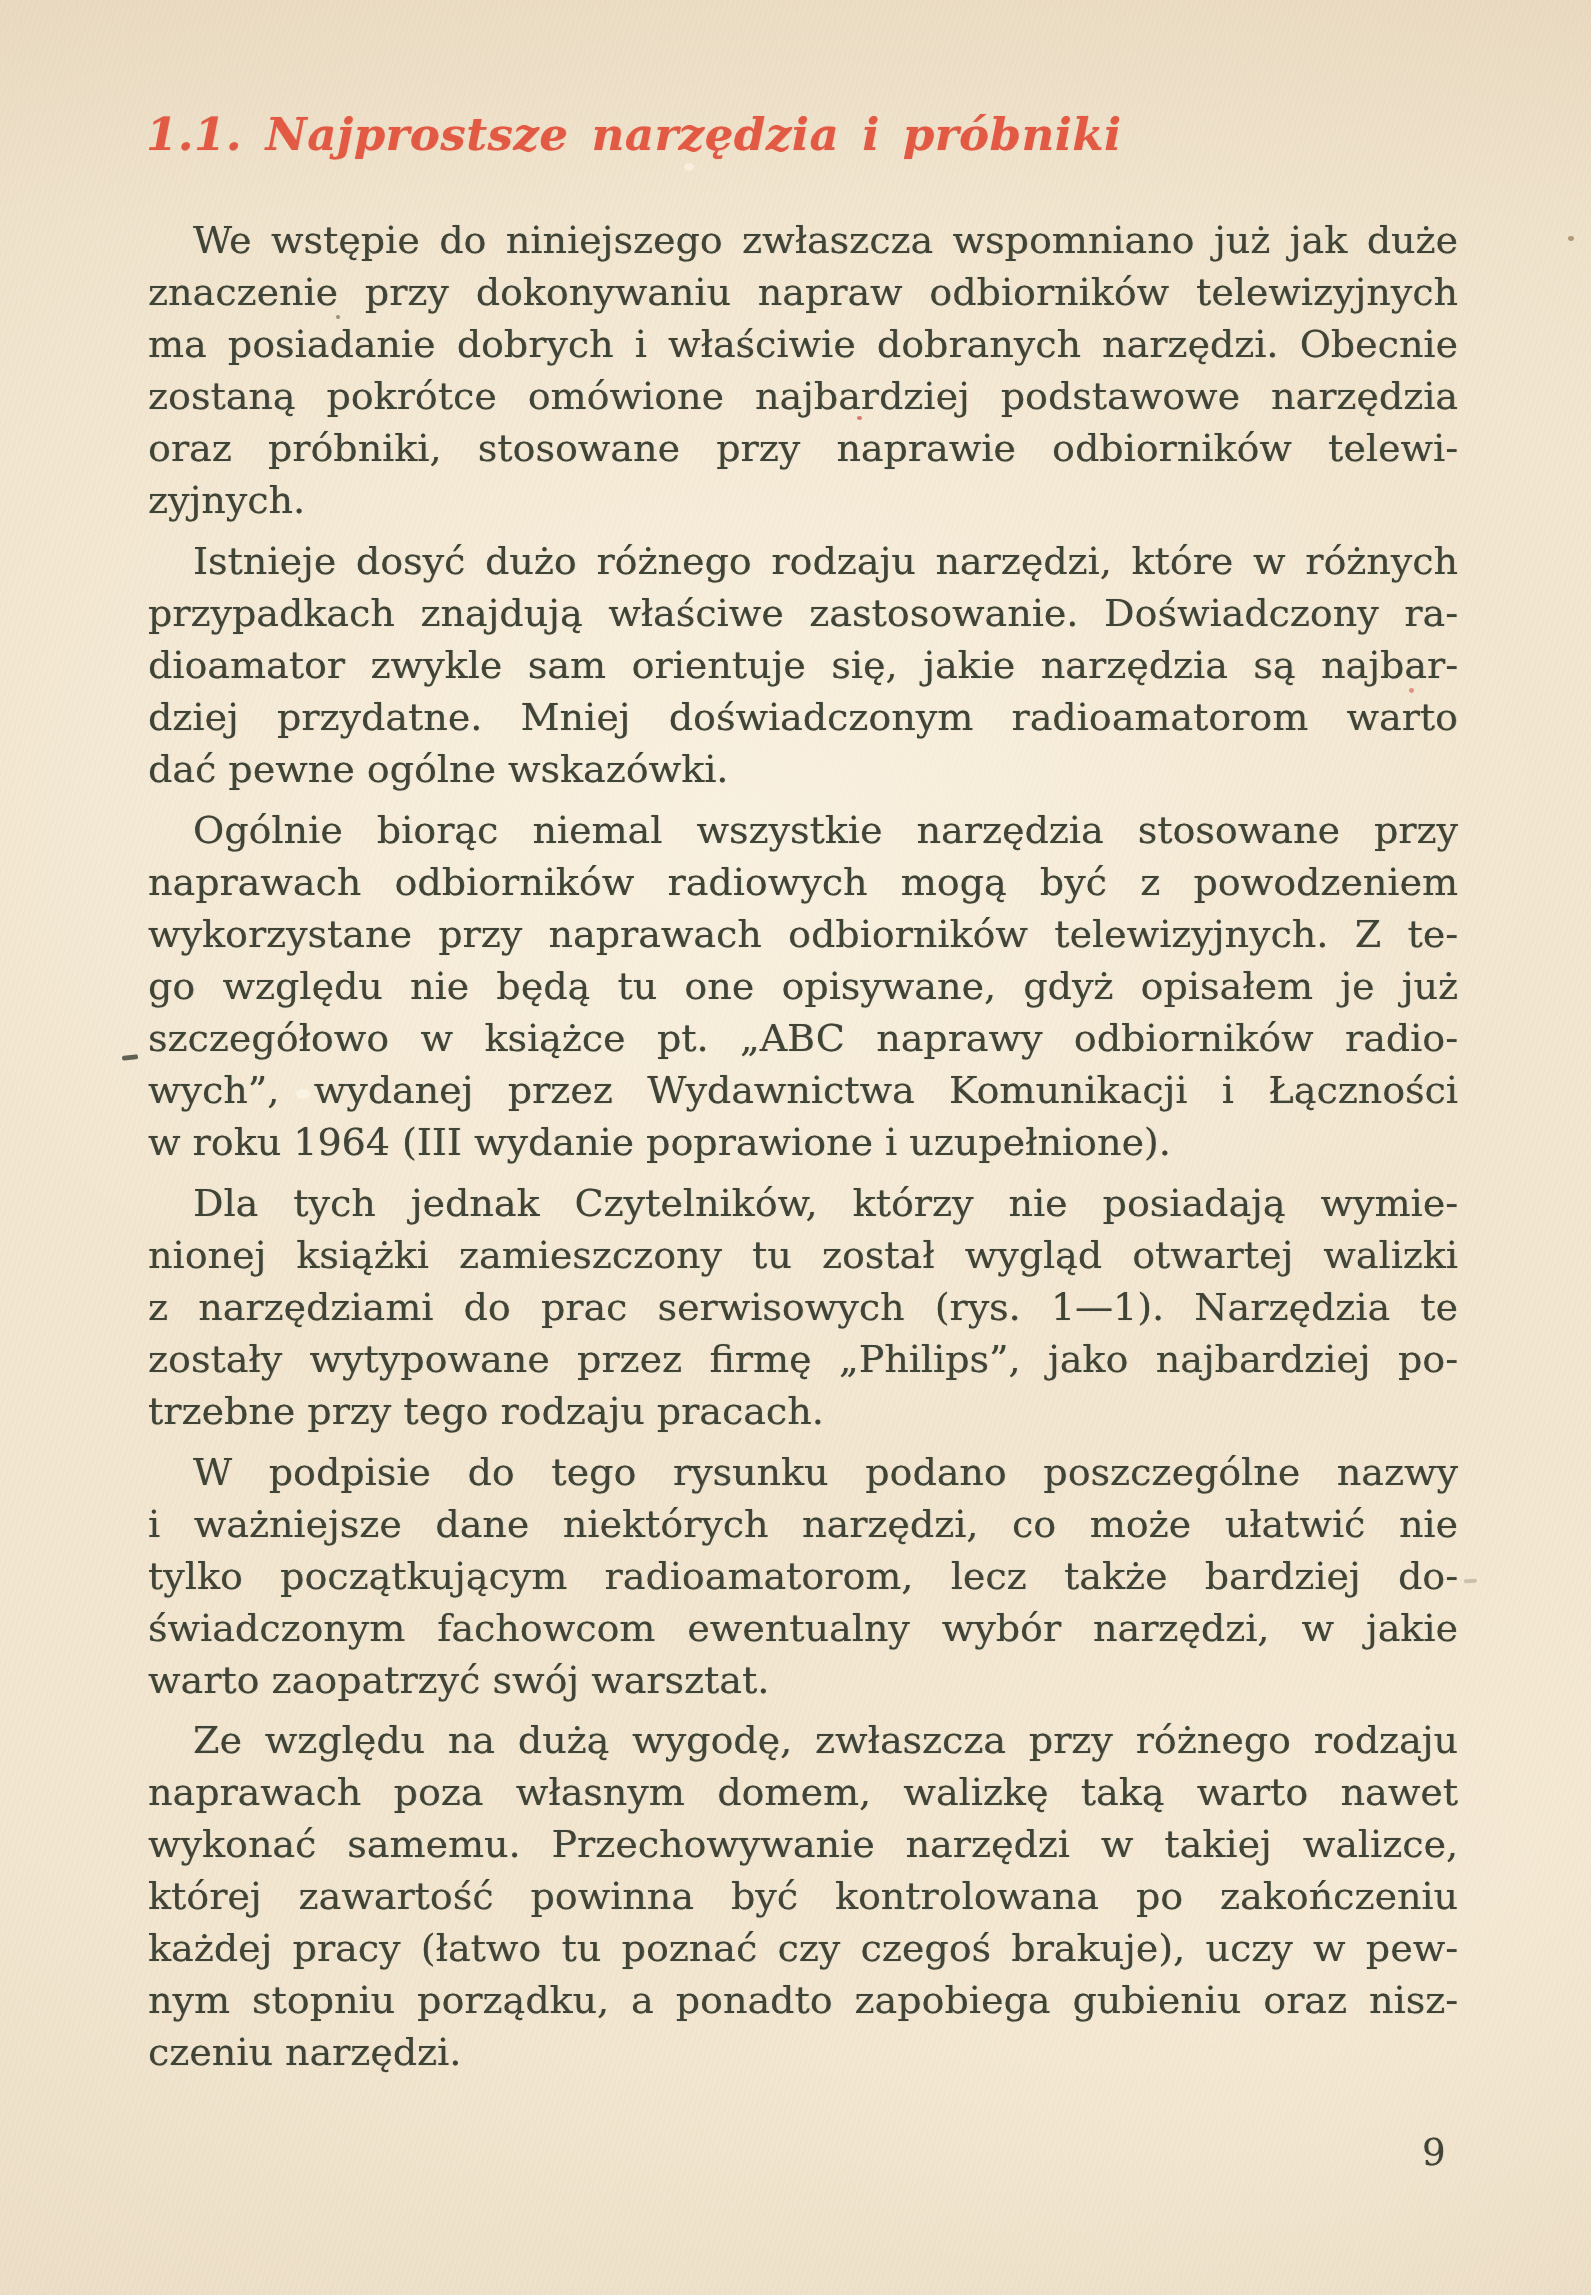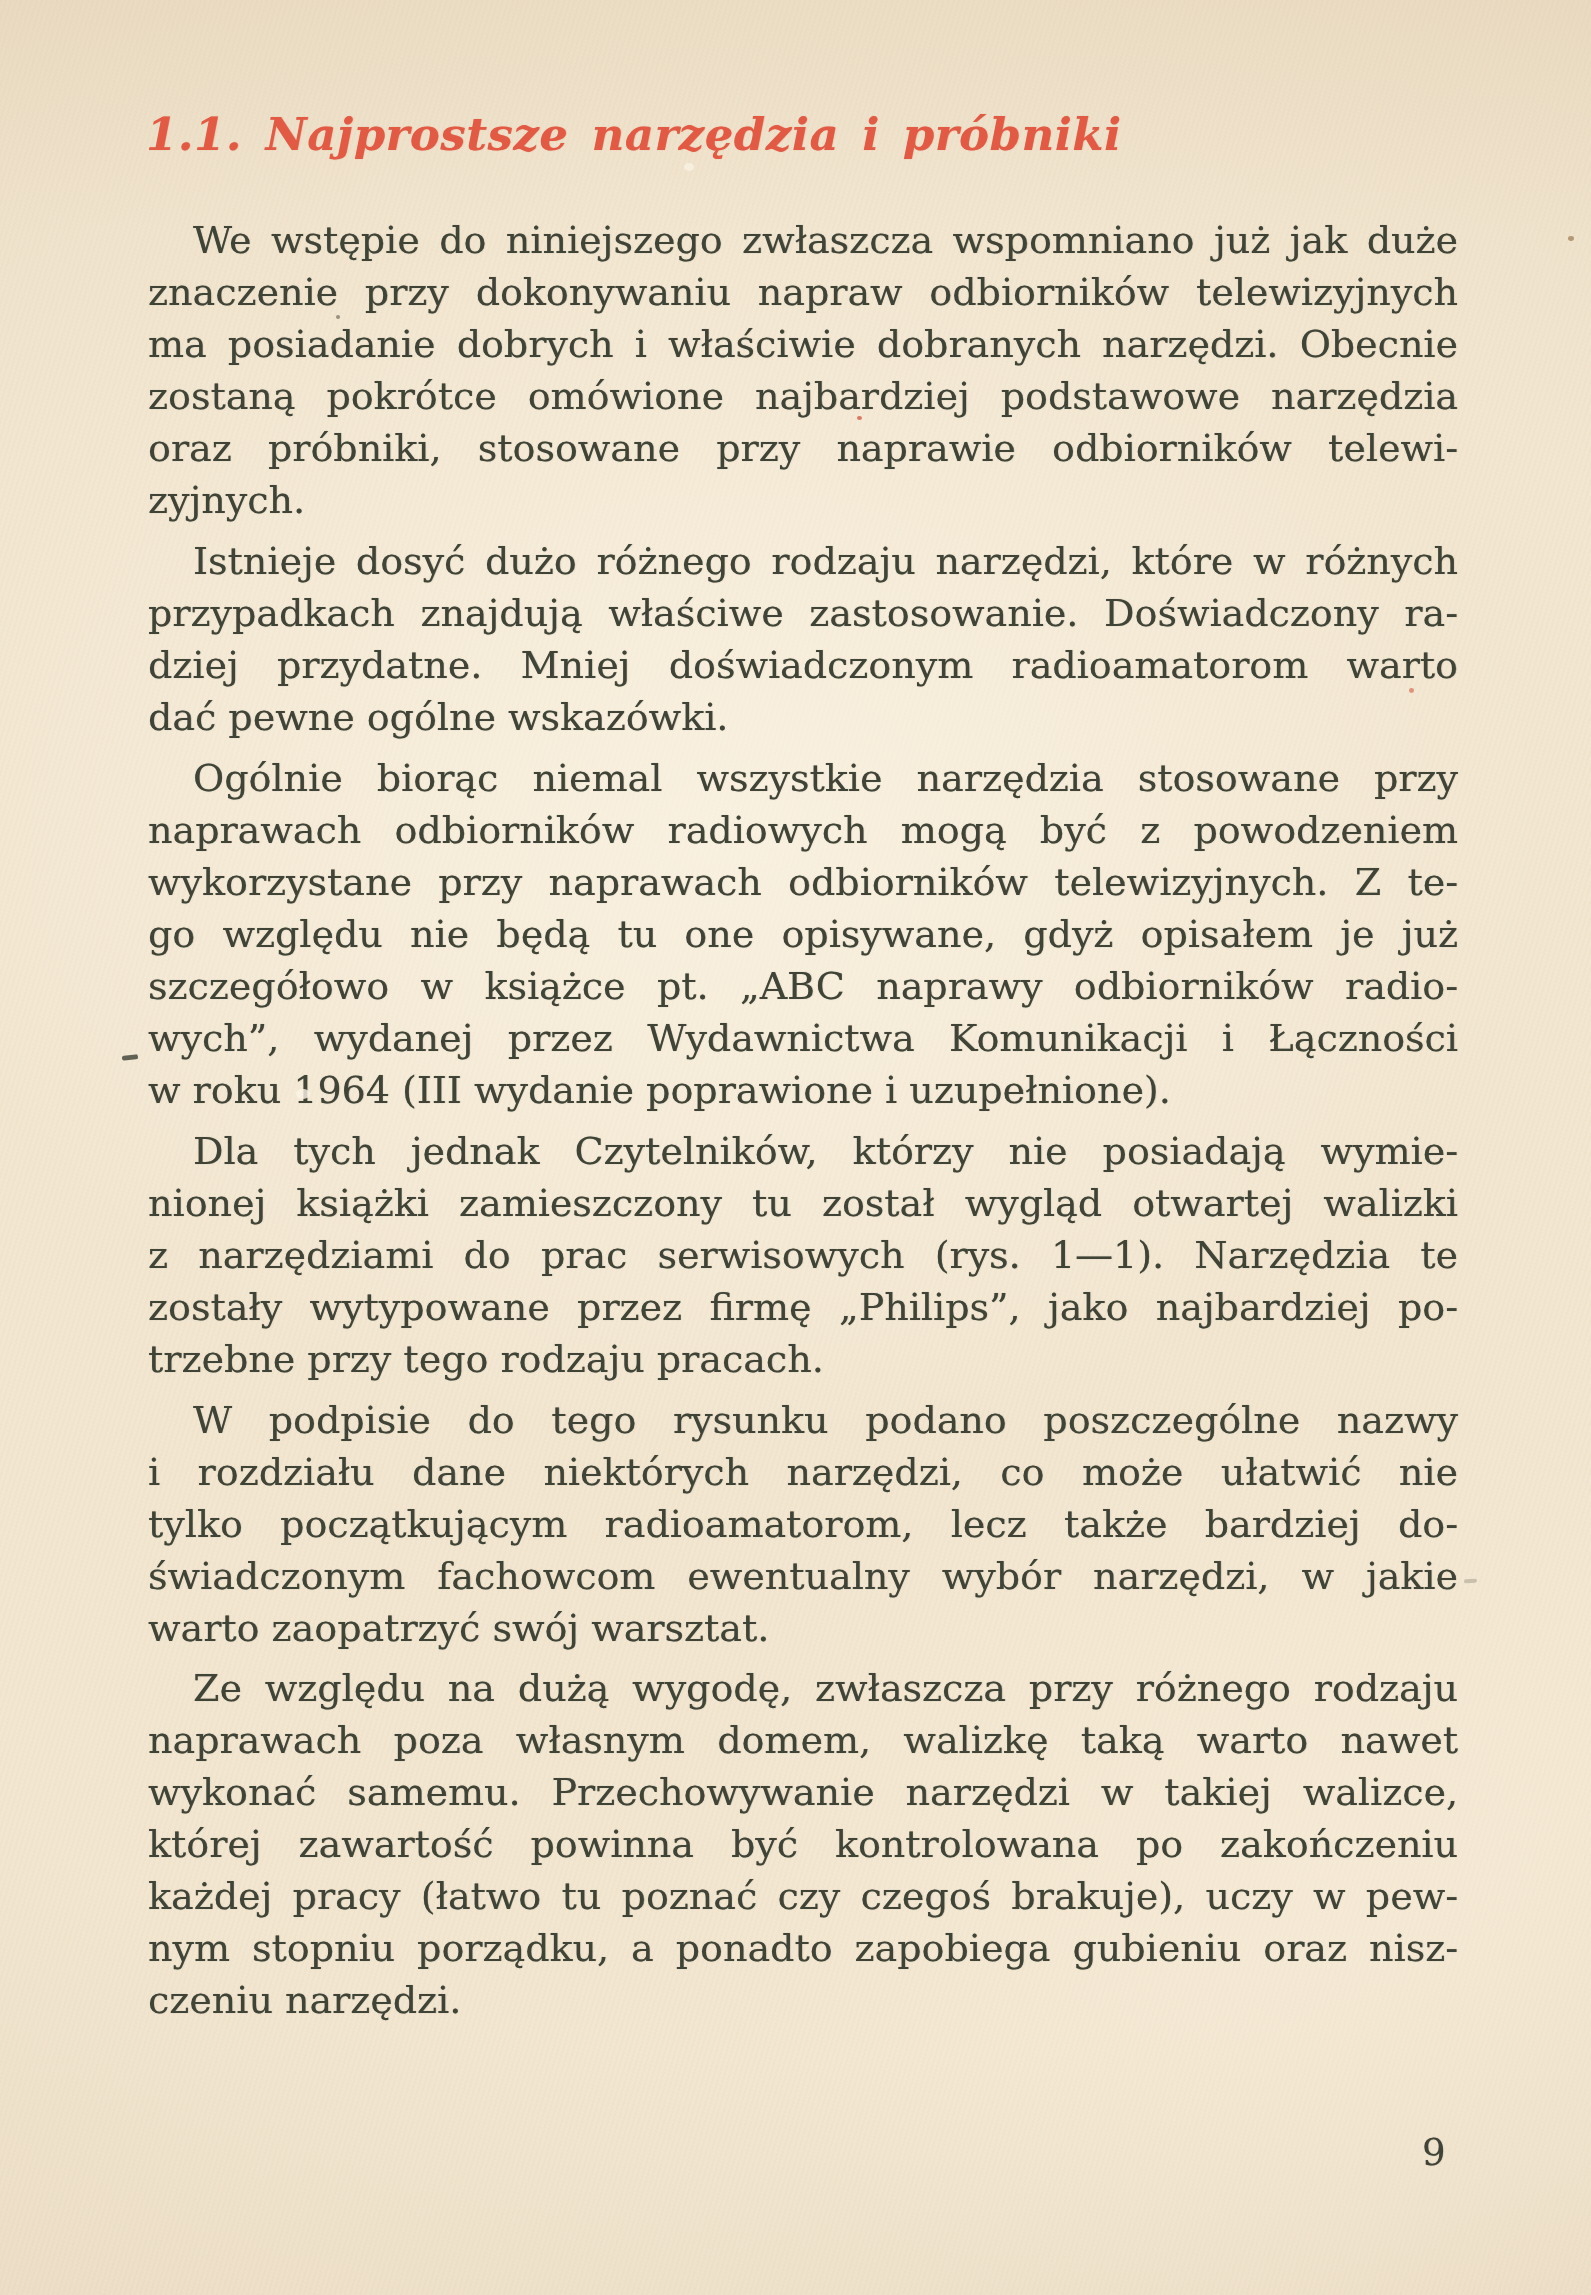--- a/index.html
+++ b/index.html
@@ -82,20 +82,21 @@
           <div class="line first">We wstępie do niniejszego zwłaszcza wspomniano już jak duże</div>
           <div class="line">znaczenie przy dokonywaniu napraw odbiorników telewizyjnych</div>
           <div class="line">ma posiadanie dobrych i właściwie dobranych narzędzi. Obecnie</div>
           <div class="line">zostaną pokrótce omówione najbardziej podstawowe narzędzia</div>
           <div class="line">oraz próbniki, stosowane przy naprawie odbiorników telewi-</div>
           <div class="line last">zyjnych.</div>
         </div>
         <div class="paragraph">
           <div class="line first">Istnieje dosyć dużo różnego rodzaju narzędzi, które w różnych</div>
           <div class="line">przypadkach znajdują właściwe zastosowanie. Doświadczony ra-</div>
+          <div class="line">dioamator zwykle sam orientuje się, jakie narzędzia są najbar-</div>
           <div class="line">dziej przydatne. Mniej doświadczonym radioamatorom warto</div>
           <div class="line last">dać pewne ogólne wskazówki.</div>
         </div>
         <div class="paragraph">
           <div class="line first">Ogólnie biorąc niemal wszystkie narzędzia stosowane przy</div>
           <div class="line">naprawach odbiorników radiowych mogą być z powodzeniem</div>
           <div class="line">wykorzystane przy naprawach odbiorników telewizyjnych. Z te-</div>
           <div class="line">go względu nie będą tu one opisywane, gdyż opisałem je już</div>
           <div class="line">szczegółowo w książce pt. „ABC naprawy odbiorników radio-</div>
           <div class="line">wych”, wydanej przez Wydawnictwa Komunikacji i Łączności</div>
@@ -103,21 +104,21 @@
         </div>
         <div class="paragraph">
           <div class="line first">Dla tych jednak Czytelników, którzy nie posiadają wymie-</div>
           <div class="line">nionej książki zamieszczony tu został wygląd otwartej walizki</div>
           <div class="line">z narzędziami do prac serwisowych (rys. 1—1). Narzędzia te</div>
           <div class="line">zostały wytypowane przez firmę „Philips”, jako najbardziej po-</div>
           <div class="line last">trzebne przy tego rodzaju pracach.</div>
         </div>
         <div class="paragraph">
           <div class="line first">W podpisie do tego rysunku podano poszczególne nazwy</div>
-          <div class="line">i rozdziału dane niektórych narzędzi, co może ułatwić nie</div>
+          <div class="line">i ważniejsze dane niektórych narzędzi, co może ułatwić nie</div>
           <div class="line">tylko początkującym radioamatorom, lecz także bardziej do-</div>
           <div class="line">świadczonym fachowcom ewentualny wybór narzędzi, w jakie</div>
           <div class="line last">warto zaopatrzyć swój warsztat.</div>
         </div>
         <div class="paragraph">
           <div class="line first">Ze względu na dużą wygodę, zwłaszcza przy różnego rodzaju</div>
           <div class="line">naprawach poza własnym domem, walizkę taką warto nawet</div>
           <div class="line">wykonać samemu. Przechowywanie narzędzi w takiej walizce,</div>
           <div class="line">której zawartość powinna być kontrolowana po zakończeniu</div>
           <div class="line">każdej pracy (łatwo tu poznać czy czegoś brakuje), uczy w pew-</div>

